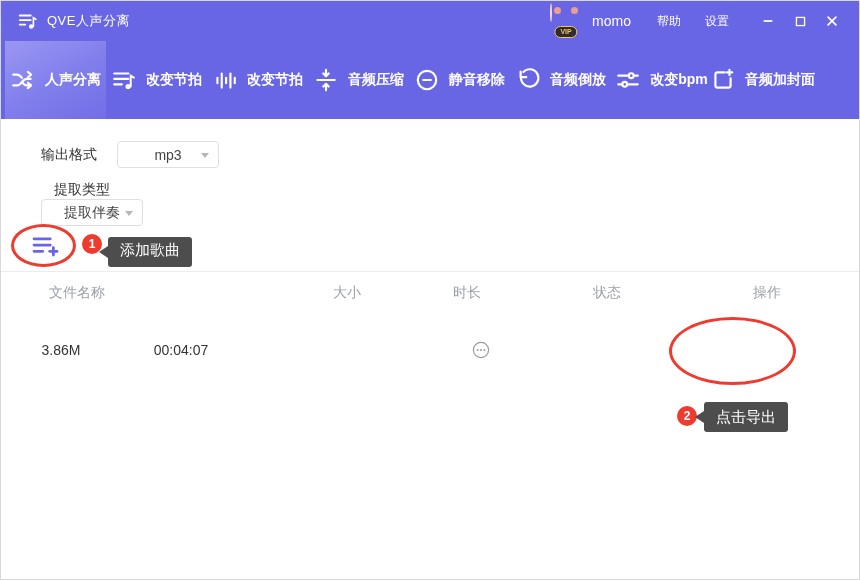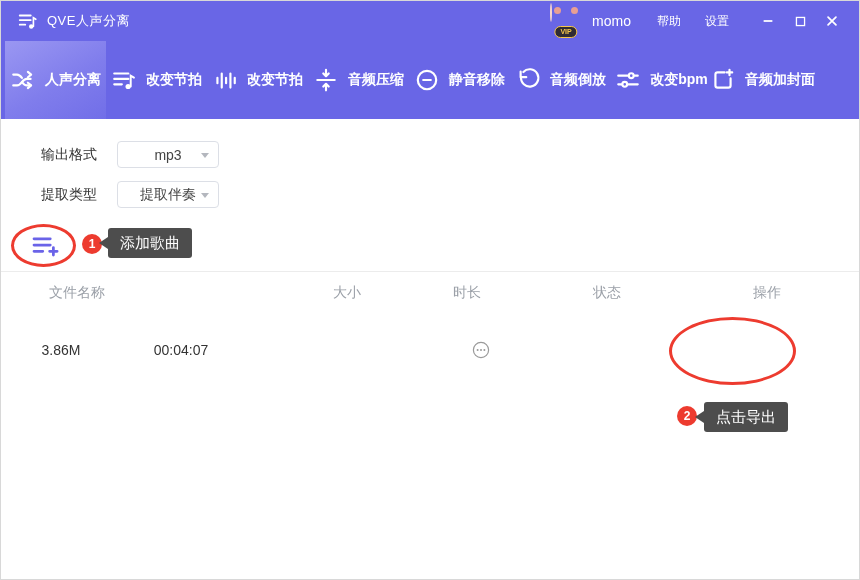--- a/index.html
+++ b/index.html
@@ -40,21 +40,21 @@
     width:101px; display:flex; flex-direction:row; align-items:center;
     justify-content:center; gap:9px; color:#fff; cursor:pointer;
   }
   .tab.active { background:linear-gradient(150deg,#9a97f2 0%,#807dec 55%,#716ee8 100%); }
   .tab-icon { width:26px; height:26px; display:flex; }
   .tab-label { font-size:14px; font-weight:bold; white-space:nowrap; }
   
   .content { position:absolute; top:118px; left:0; right:0; bottom:0; background:#fff; }
   .form-row { position:absolute; left:40px; display:flex; align-items:center; }
   .form-row.r1 { top:22px; }
-  .form-row.r2 { top:62px; }
+  .form-row.r2 { top:62px;flex-direction:column; }
   .form-label { font-size:14px; color:#333; width:60px; margin-right:16px; }
   .select-box {
     position:relative; width:102px; height:27px; border:1px solid #dcdfe6; border-radius:4px;
     display:flex; align-items:center; justify-content:center; font-size:14px; color:#444;
     cursor:pointer; background:#fff;
   }
   .select-caret {
     position:absolute; right:9px; top:11px; width:0; height:0;
     border-left:4px solid transparent; border-right:4px solid transparent;
     border-top:5px solid #b4b7be;
@@ -90,21 +90,21 @@
   .badge-2 { left:676px; top:287px; }
   .tooltip {
     position:absolute; height:30px; line-height:30px; padding:0 12px;
     background:#4d4d4d; color:#fff; font-size:15px; border-radius:3px; white-space:nowrap;
   }
   .tooltip:before {
     content:""; position:absolute; left:-9px; top:9px; width:0; height:0;
     border-top:6px solid transparent; border-bottom:6px solid transparent;
     border-right:9px solid #4d4d4d;
   }
-  .tooltip-1 { left:107px; top:109px; }
+  .tooltip-1 { left:107px; top:118px;font-family:Liberation Mono, monospace; }
   .tooltip-2 { left:703px; top:283px; }
 </style>
 </head>
 <body>
 
 <div class="window">
 
   <div class="titlebar">
     <span class="logo">
       <svg viewBox="0 0 24 24" width="22" height="22" fill="none" stroke="#fff" stroke-width="2" stroke-linecap="round">

